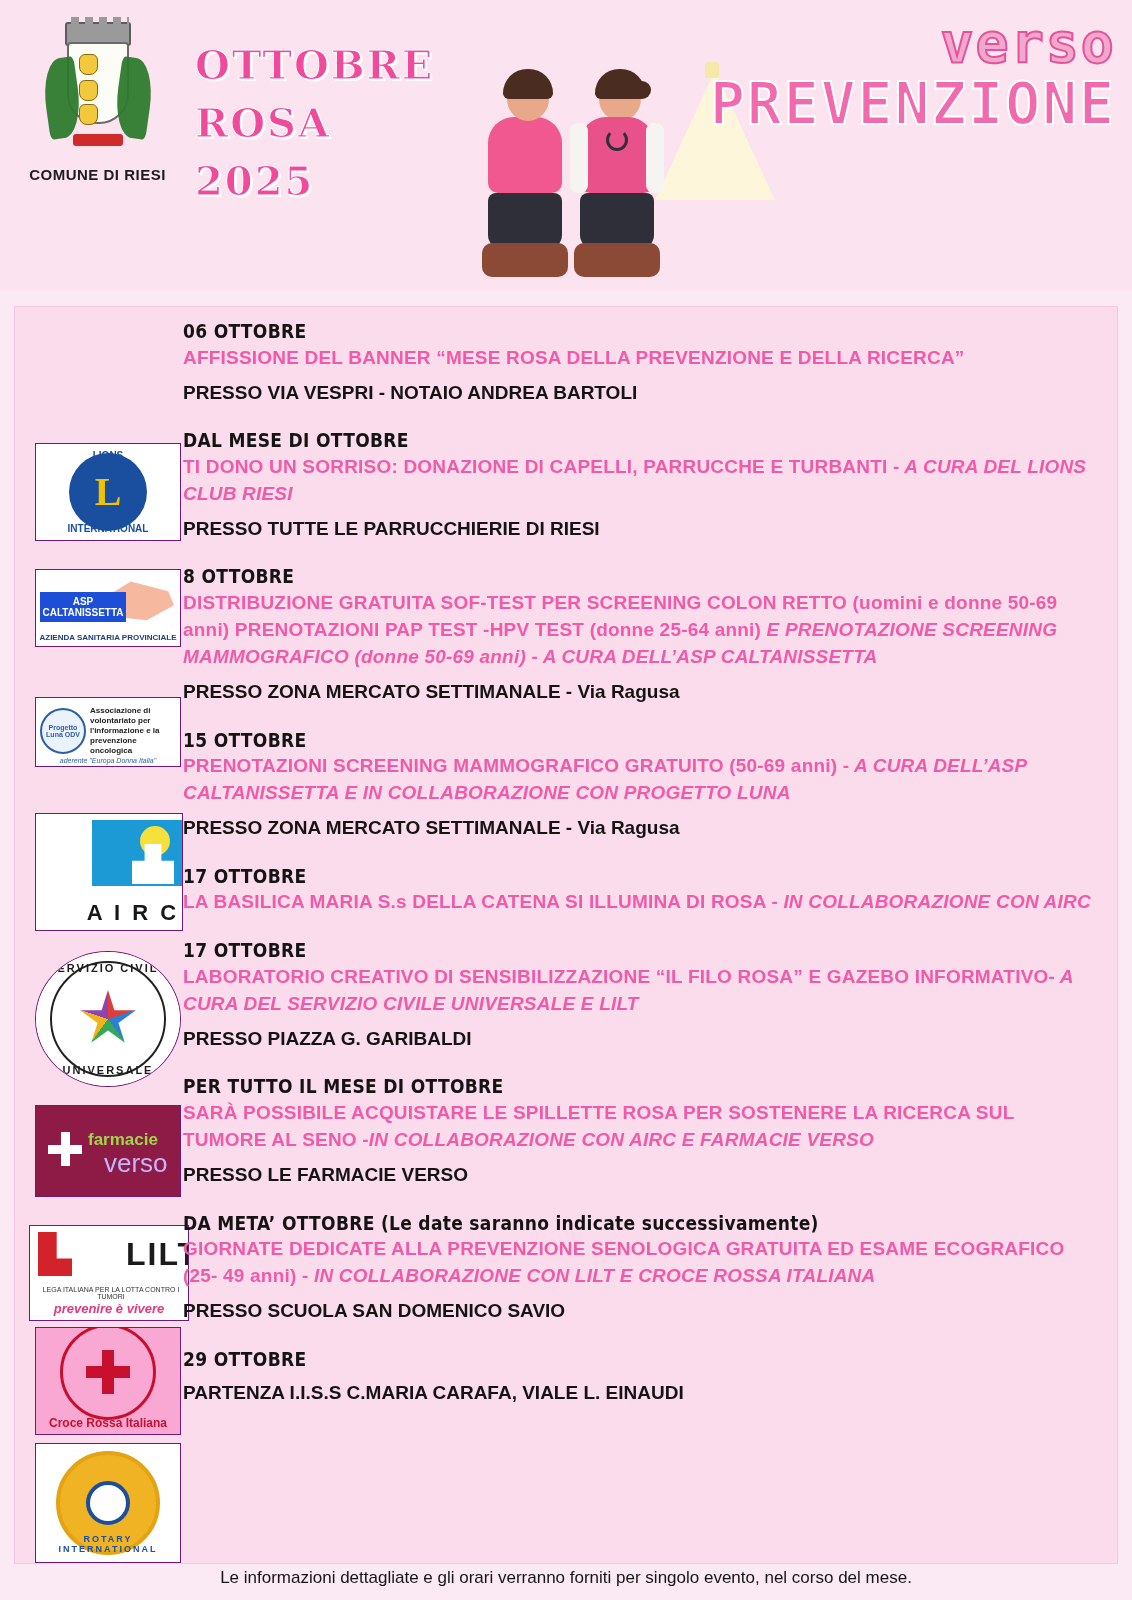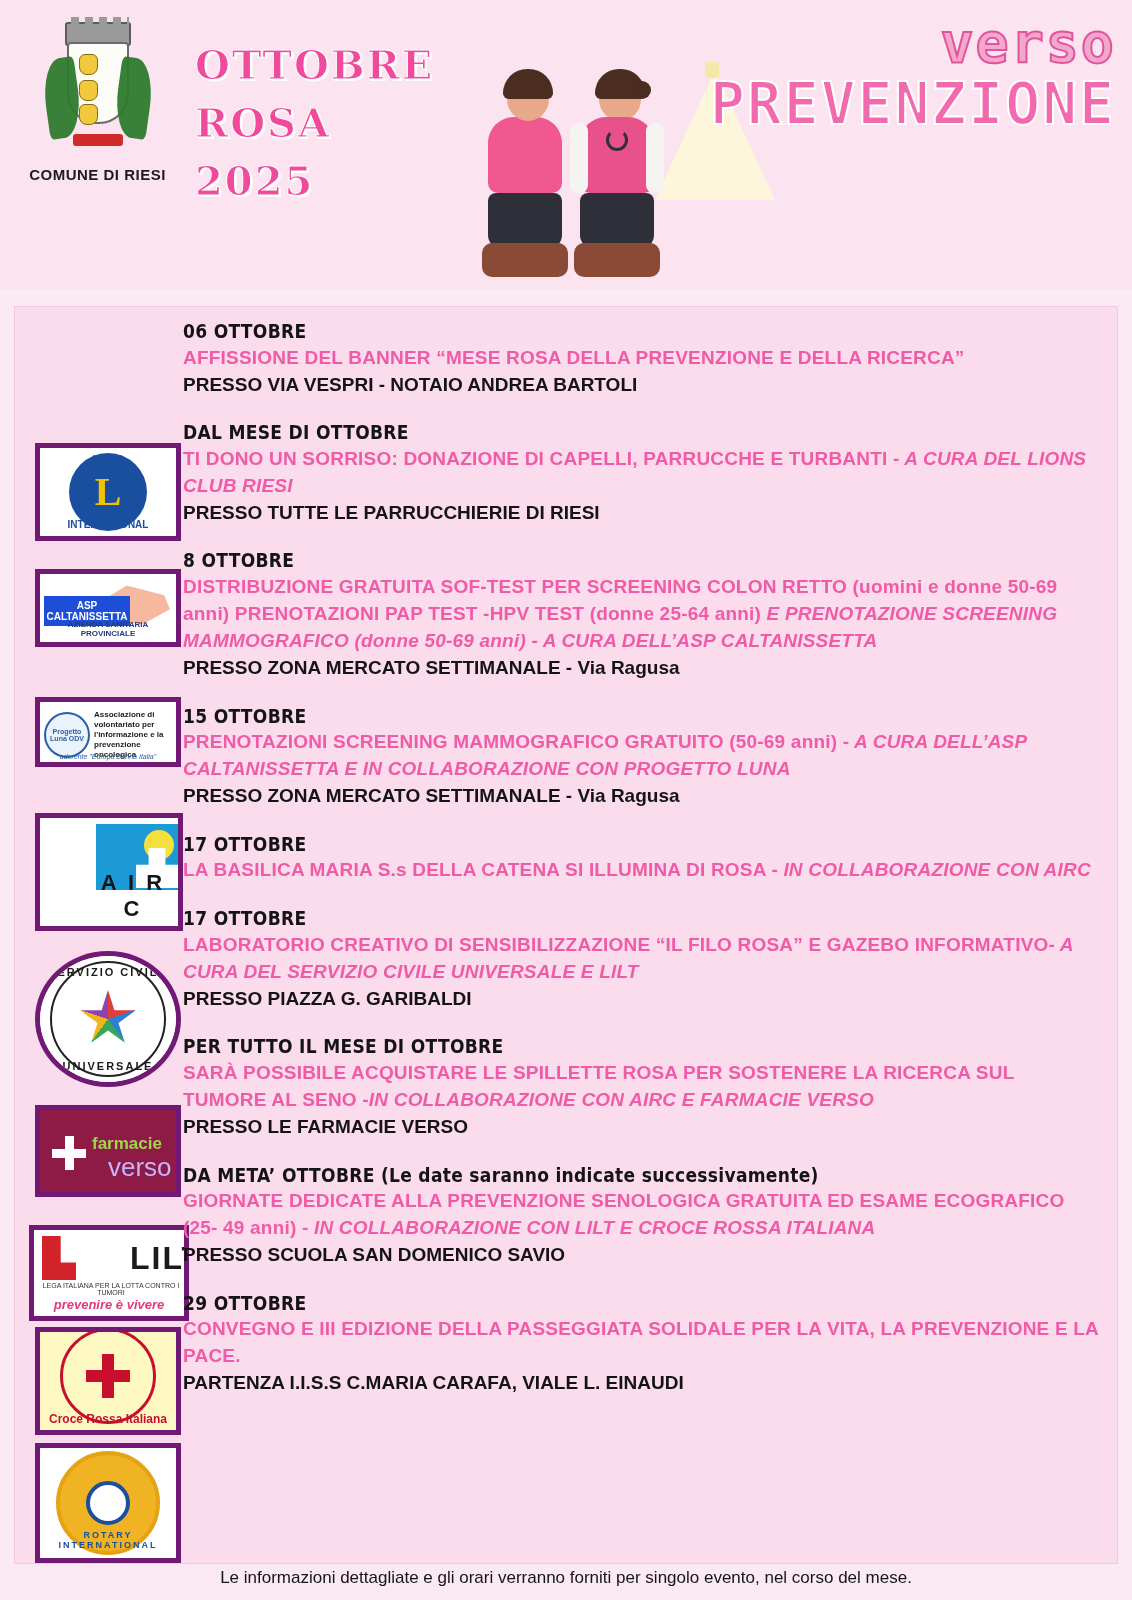--- a/index.html
+++ b/index.html
@@ -179,21 +179,21 @@
 
   .logos {
     position: absolute;
     left: 12px; top: 0;
     width: 150px;
   }
   .logo {
     position: absolute;
     left: 8px;
     background: #ffffff;
-    border: 5px solid #701a75;
+    border: 1px solid #701a75;
     display: flex;
     align-items: center;
     justify-content: center;
     overflow: hidden;
     text-align: center;
   }
 
   .entries {
     position: absolute;
     left: 168px; top: 12px;
@@ -214,20 +214,21 @@
     color: #ef5ba6;
     line-height: 1.42;
     letter-spacing: .2px;
   }
   .e-main .ital { font-style: italic; }
   .e-place {
     font-weight: bold;
     font-size: 19px;
     color: #141414;
     line-height: 1.4;
+    margin-top: 8px;
   }
 
   .footer-note {
     position: absolute;
     left: 0; top: 1568px;
     width: 1132px;
     text-align: center;
     font-size: 17px;
     color: #161616;
   }
@@ -268,21 +269,21 @@
   .farm-cross:after { left:0; top:13px; width:34px; height:9px; }
   .farm-t1 { position:absolute; left:52px; top:24px; font-size:17px; color:#9fd64a; font-weight:bold; }
   .farm-t2 { position:absolute; left:68px; top:42px; font-size:26px; color:#c4b5fd; font-weight:normal; }
 
   .lilt-logo { width:100%; height:100%; background:#fff; position:relative; }
   .lilt-mark { position:absolute; left:8px; top:6px; width:34px; height:44px; background:#d2232a; clip-path: polygon(0 0, 55% 0, 55% 60%, 100% 60%, 100% 100%, 0 100%); }
   .lilt-word { position:absolute; left:48px; top:10px; font-size:32px; font-weight:bold; color:#1b1b1b; letter-spacing:2px;margin-left:48px; }
   .lilt-sub { position:absolute; left:2px; bottom:20px; width:100%; font-size:7px; color:#333; text-align:center; }
   .lilt-claim { position:absolute; left:0; bottom:4px; width:100%; text-align:center; font-size:13px; font-style:italic; color:#e0397f; font-weight:bold; }
 
-  .cri-logo { width:100%; height:100%; background:#fef9c3; position:relative; }
+  .cri-logo { width:100%; height:100%; background:#f9a8d4; position:relative; }
   .cri-ring { position:absolute; left:50%; top:44px; transform:translate(-50%,-50%); width:96px; height:96px; border-radius:50%; border:3px solid #c8102e; }
   .cri-cross { position:absolute; left:50%; top:44px; transform:translate(-50%,-50%); width:44px; height:44px; }
   .cri-cross:before, .cri-cross:after { content:""; position:absolute; background:#c8102e; }
   .cri-cross:before { left:16px; top:0; width:12px; height:44px; }
   .cri-cross:after { left:0; top:16px; width:44px; height:12px; }
   .cri-word { position:absolute; left:0; bottom:4px; width:100%; text-align:center; font-size:12px; font-weight:bold; color:#c8102e; }
 
   .rot-logo { width:100%; height:100%; background:#fff; position:relative; }
   .rot-wheel { position:absolute; left:50%; top:50%; transform:translate(-50%,-50%); width:104px; height:104px; border-radius:50%; background:#f0b323; border:4px solid #e3a312; }
   .rot-wheel:after { content:""; position:absolute; left:50%; top:50%; transform:translate(-50%,-50%); width:36px; height:36px; border-radius:50%; background:#fff; border:4px solid #1b4f9c; }
@@ -466,20 +467,19 @@
     </div>
 
     <div class="entry">
       <div class="e-date">DA META’ OTTOBRE (Le date saranno indicate successivamente)</div>
       <div class="e-main"><span>GIORNATE DEDICATE ALLA PREVENZIONE SENOLOGICA GRATUITA ED ESAME ECOGRAFICO (25- 49 anni) -</span><span class="ital"> IN COLLABORAZIONE CON LILT E CROCE ROSSA ITALIANA</span></div>
       <div class="e-place">PRESSO SCUOLA SAN DOMENICO SAVIO</div>
     </div>
 
     <div class="entry">
       <div class="e-date">29 OTTOBRE</div>
-      <div class="e-main"><span>CONVEGNO  E III EDIZIONE DELLA PASSEGGIATA SOLIDALE PER LA VITA, LA PREVENZIONE E LA PACE.</span></div>
       <div class="e-place">PARTENZA I.I.S.S C.MARIA CARAFA, VIALE L. EINAUDI</div>
     </div>
 
   </div>
 </div>
 
 <div class="footer-note">Le informazioni dettagliate e gli orari verranno forniti per singolo evento, nel corso del mese.</div>
 
 </body></html>

